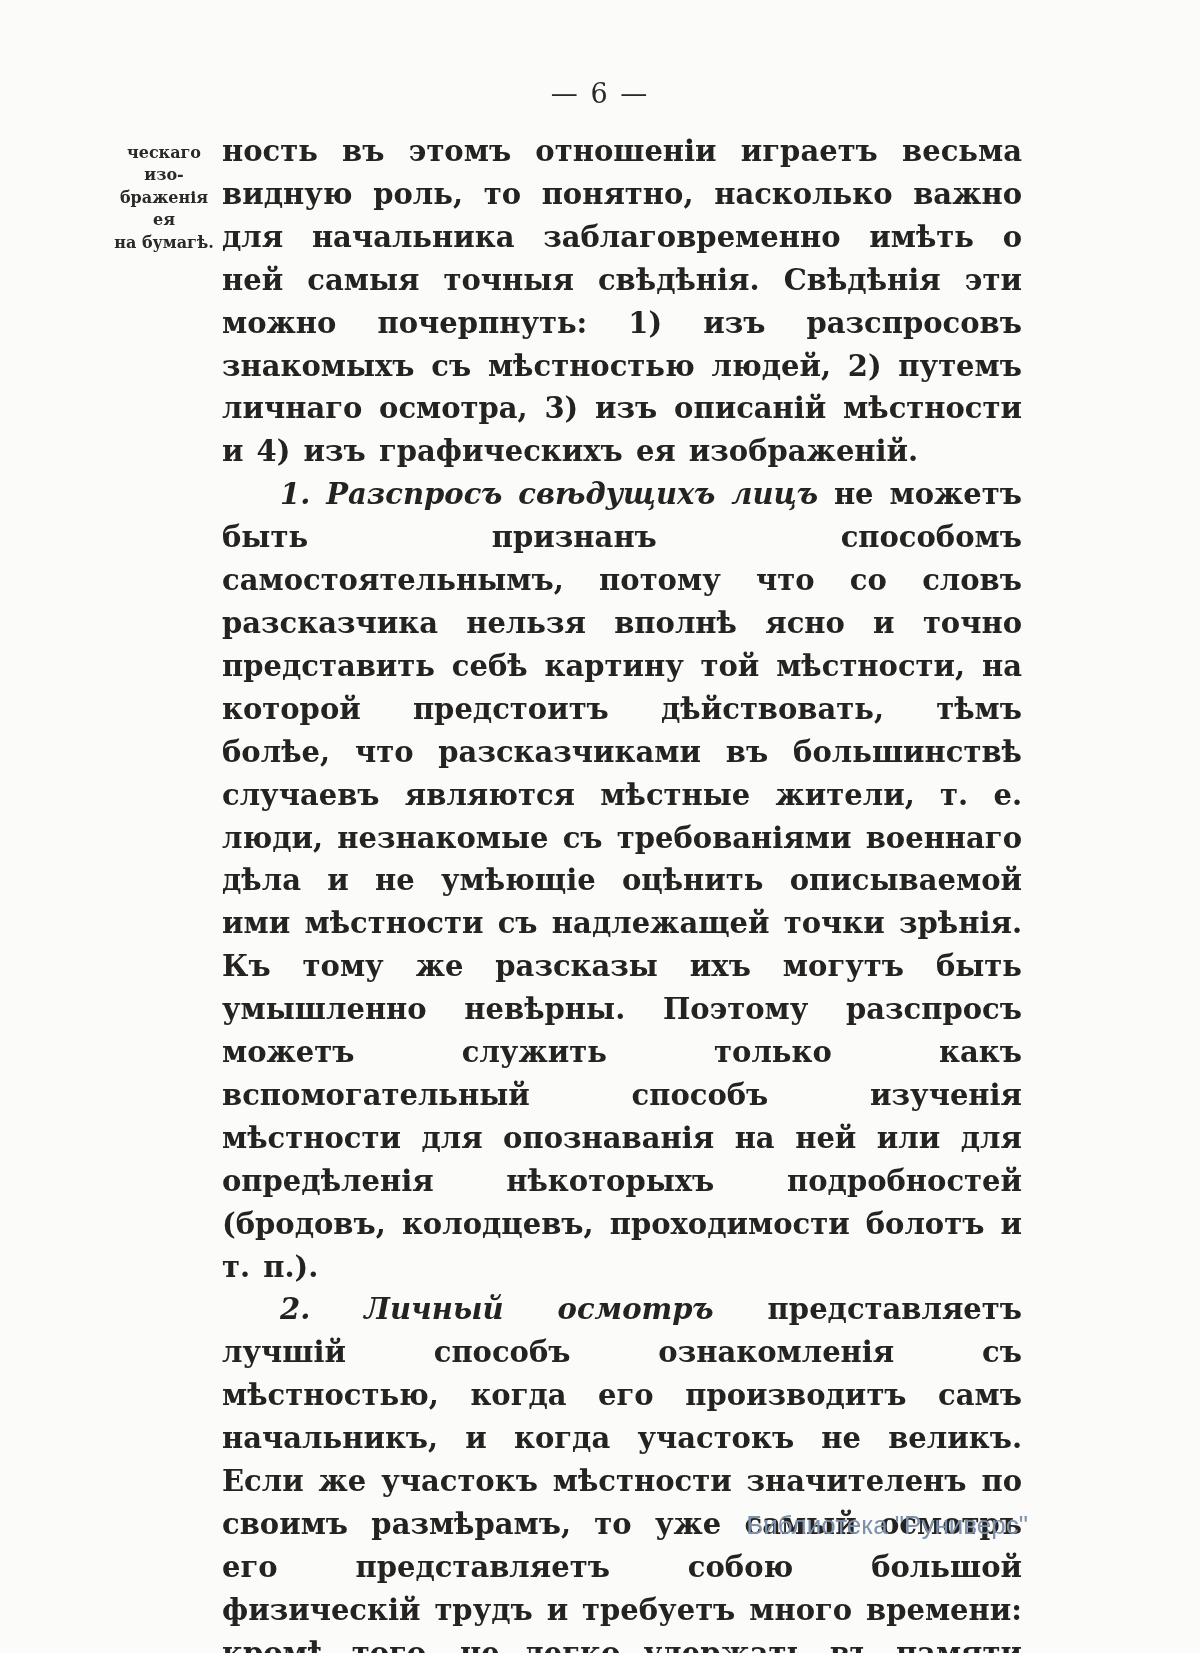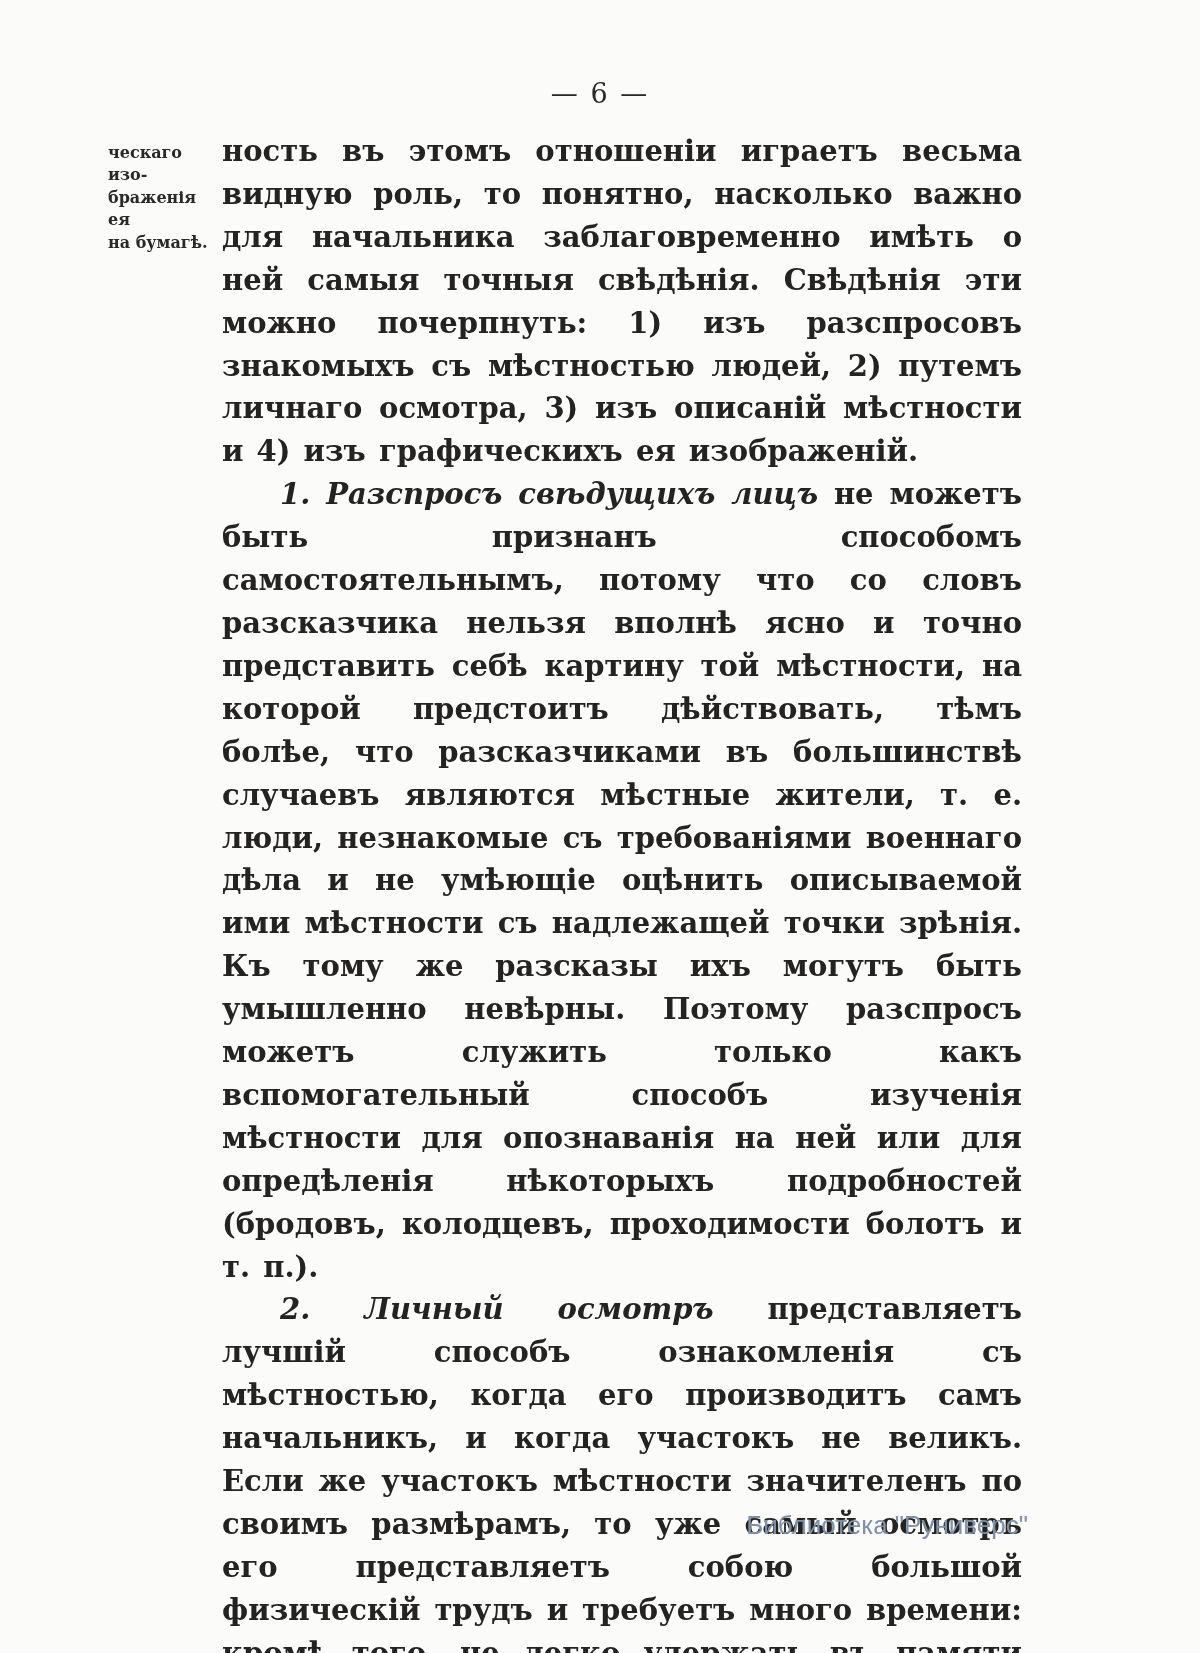--- a/index.html
+++ b/index.html
@@ -29,20 +29,21 @@
   }
   .margin-note {
     position: absolute;
     left: 108px;
     top: 142px;
     width: 112px;
     font-size: 16px;
     font-weight: bold;
     line-height: 1.4;
     white-space: pre-line;
+    text-align: center;
     color: #2a2928;
   }
   .text-column {
     position: absolute;
     left: 222px;
     top: 130px;
     width: 800px;
     font-size: 29px;
     line-height: 1.48;
     text-align: justify;

